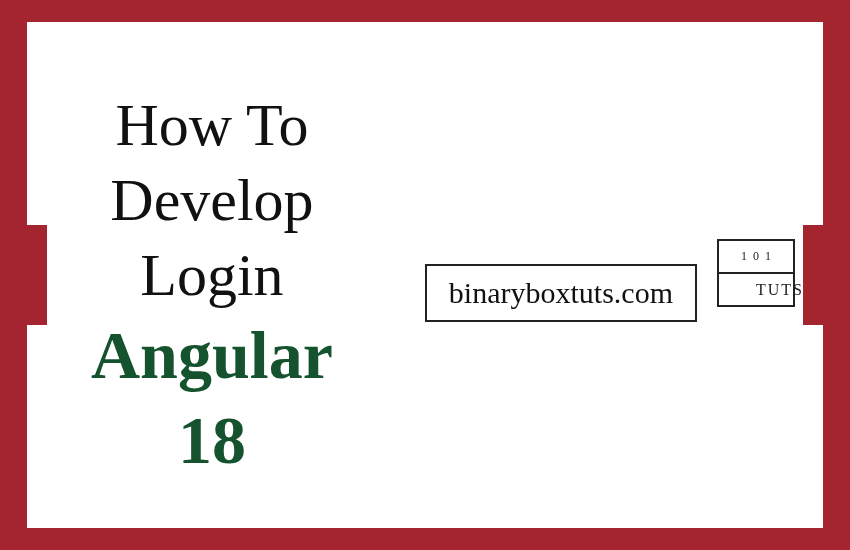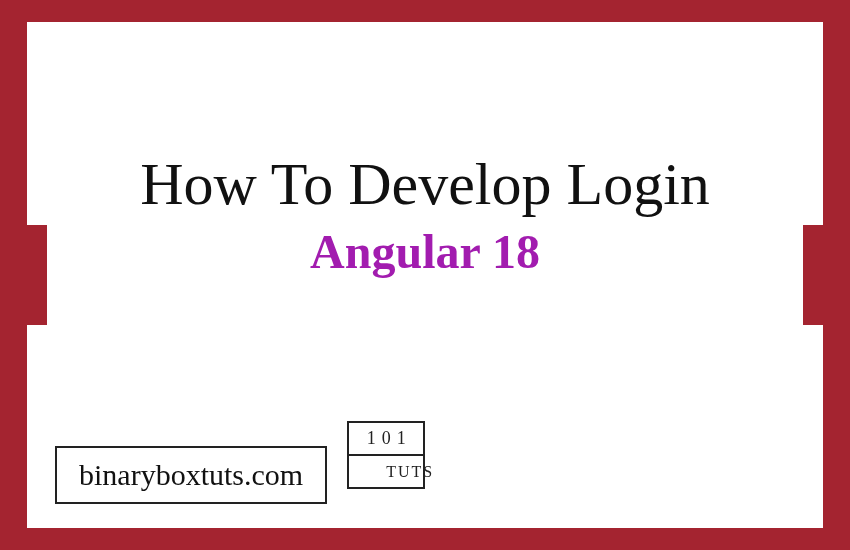--- a/index.html
+++ b/index.html
@@ -13,21 +13,21 @@
       font-family: Georgia, 'Times New Roman', serif;
       overflow: hidden;
     }
     .card {
       width: 800px;
       height: 510px;
       background: #ffffff;
       position: relative;
       border: 2px solid #a42430;
       display: flex;
-      flex-direction: column;
+      flex-direction: row;
     }
     .notch {
       position: absolute;
       width: 22px;
       height: 100px;
       background: #a42430;
     }
     .notch-left  { left: -2px;  top: 50%; transform: translateY(-50%); }
     .notch-right { right: -2px; top: 50%; transform: translateY(-50%); }
     .title-area {
@@ -39,23 +39,23 @@
       padding: 20px 40px 0 40px;
       text-align: center;
     }
     .title-line {
       font-size: 60px;
       line-height: 1.25;
       color: #111;
       font-weight: 400;
     }
     .title-accent {
-      font-size: 48px;
+      font-size: 68px;
       line-height: 1.25;
-      color: #a21caf;
+      color: #14532d;
       font-weight: 700;
     }
     .footer {
       display: flex;
       align-items: center;
       gap: 20px;
       padding: 20px 28px 24px 28px;
     }
     .site-box {
       border: 2px solid #222;
@@ -73,21 +73,21 @@
       flex-direction: column;
       font-family: Georgia, 'Times New Roman', serif;
       color: #222;
     }
     .logo-top {
       flex: 1;
       display: flex;
       align-items: center;
       justify-content: center;
       letter-spacing: 6px;
-      font-size: 18px;
+      font-size: 12px;
       border-bottom: 2px solid #222;
       padding-left: 6px;
     }
     .logo-bot {
       flex: 1;
       display: flex;
       align-items: center;
       justify-content: center;
       font-size: 16px;
       letter-spacing: 2px;

